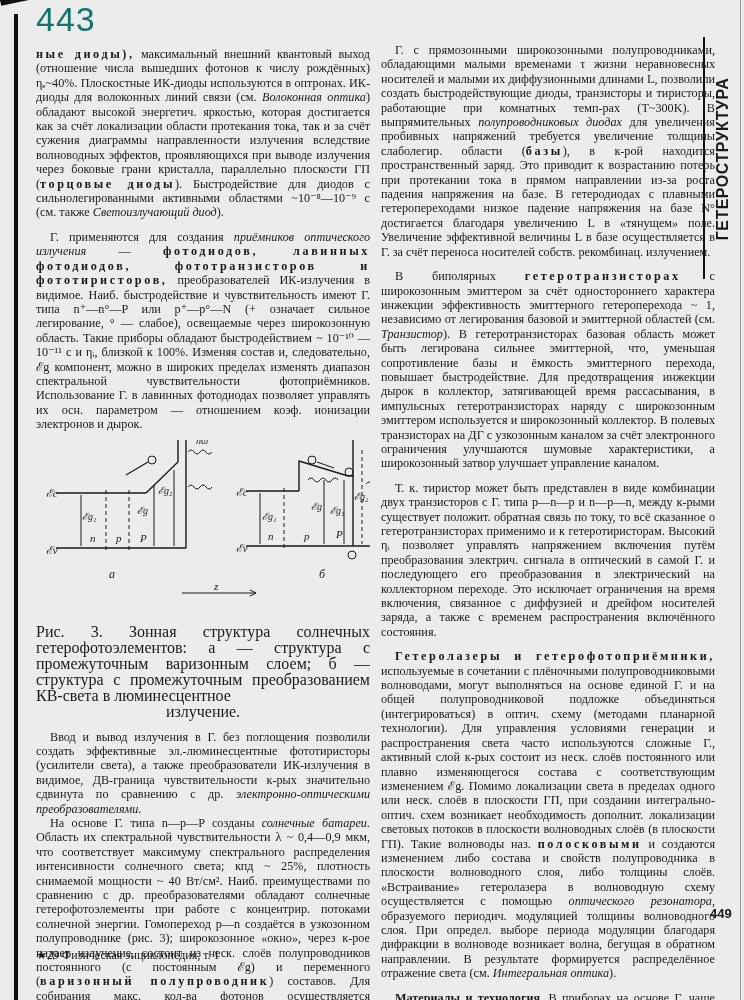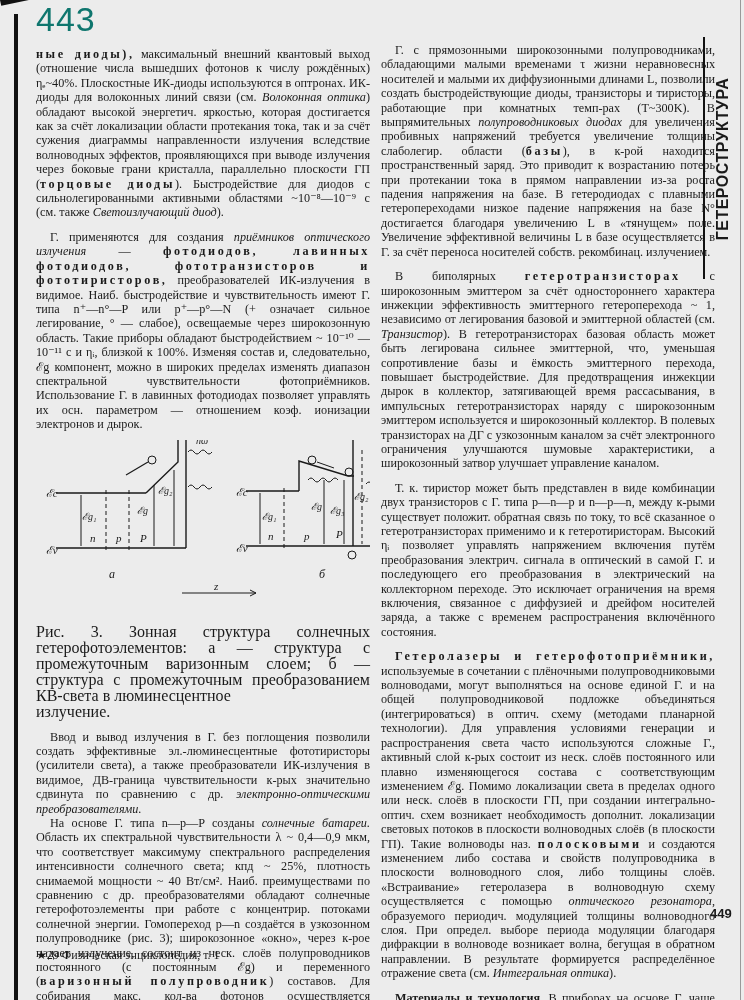--- a/index.html
+++ b/index.html
@@ -17,21 +17,21 @@
   .col-right { left: 381px; top: 43px; width: 334px; }
   .col p { margin: 0; text-indent: 14px; }
   .col p.noindent { text-indent: 0; }
   .col p.gap { margin-top: 10px; }
   .sp { letter-spacing: 2.6px; font-weight: bold; }
   .it { font-style: italic; font-family: Liberation Serif, serif; }
   .b { font-weight: bold; }
   .figure { position: relative; width: 334px; height: 178px; margin: 8px 0 6px 0; }
   .figure svg { position: absolute; left: 0; top: 0; }
   .caption { font-size: 16px; line-height: 16px; text-align: justify; margin: 0 10px 6px 10px; text-indent: 0 !important; }
-  .caption .cap-last { display: block; }
+  .caption .cap-last { display: block; text-align: center; }
   .side-bar { position: absolute; left: 703px; top: 37px; width: 2px; height: 242px; background: #111; }
   .side-title { position: absolute; left: 712px; top: 44px; width: 22px; height: 230px; }
   .side-title span { position: absolute; left: 50%; top: 50%; transform: translate(-50%,-50%) rotate(-90deg); white-space: nowrap; font-family: "Liberation Sans", sans-serif; font-weight: bold; font-size: 16px; letter-spacing: 0.5px; }
   .page-num-bottom { position: absolute; left: 710px; top: 906px; font-family: "Liberation Sans", sans-serif; font-weight: bold; font-size: 13px; }
   .footer { position: absolute; left: 36px; top: 948px; font-size: 12px; }
 </style>
 </head>
 <body>
 
 <div class="left-rule"></div>

